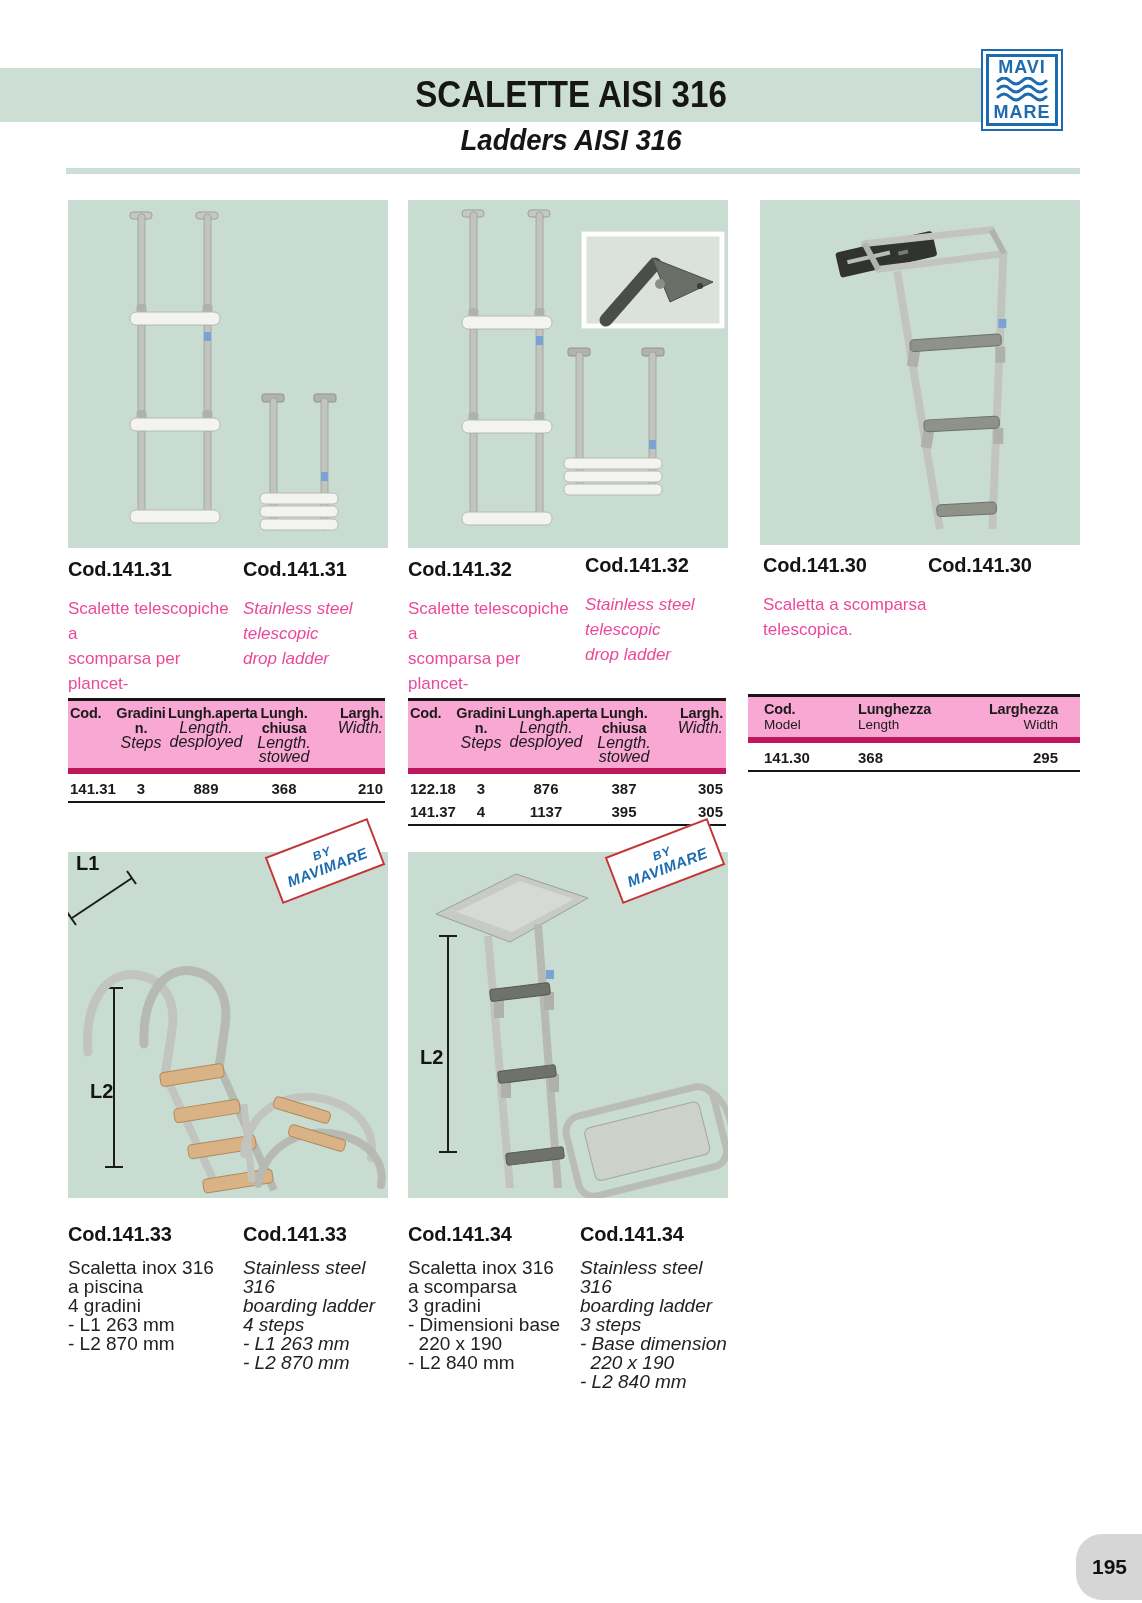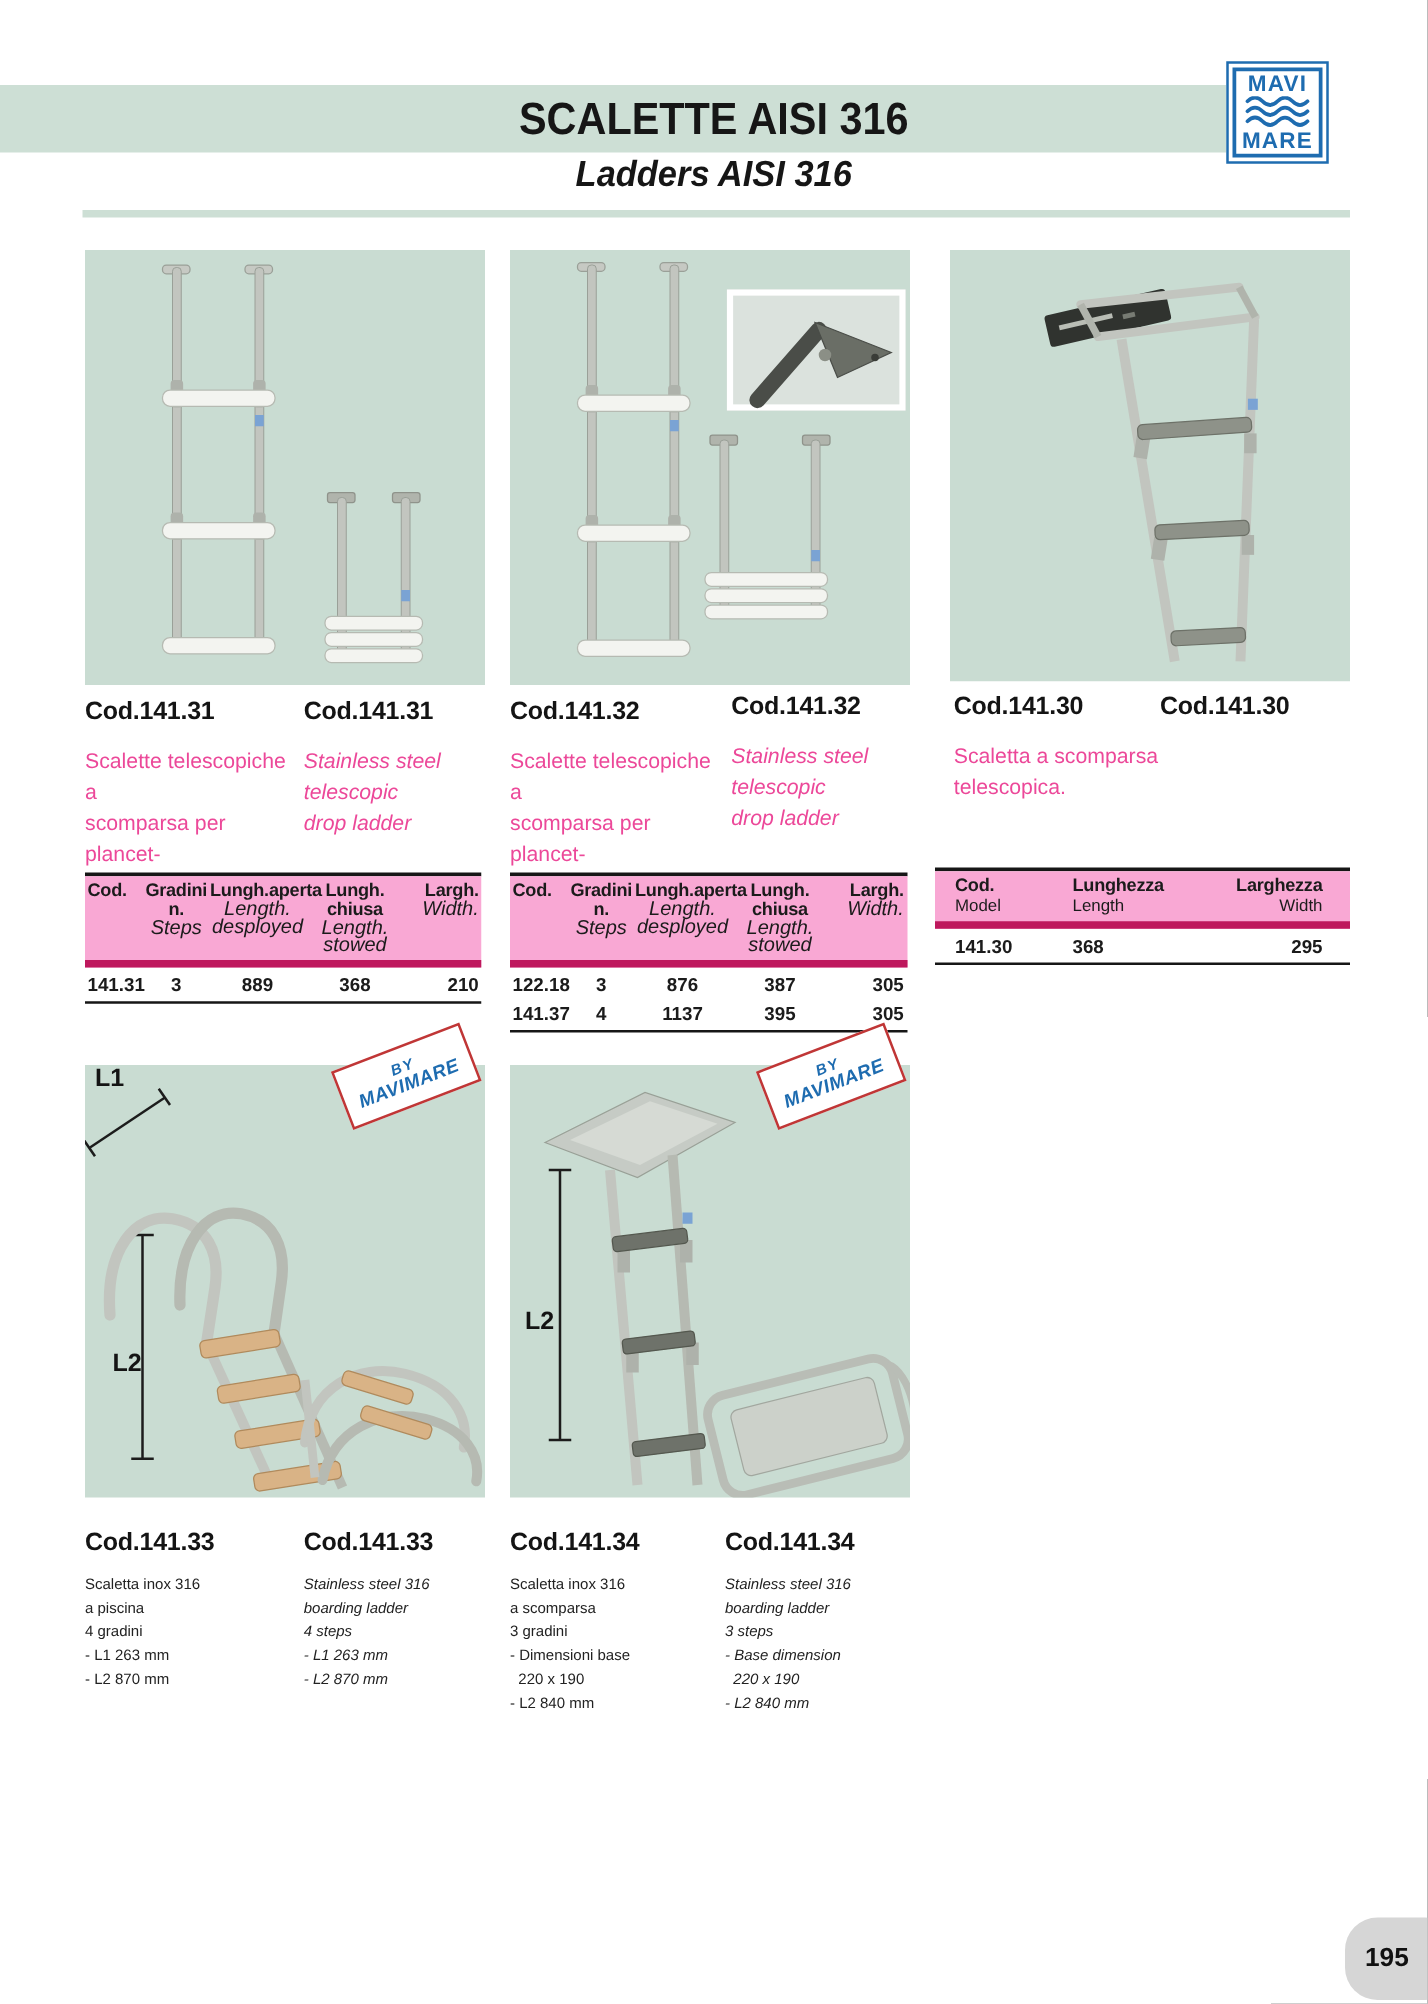--- a/index.html
+++ b/index.html
@@ -17,21 +17,21 @@
   .logo-inner{width:100%;height:100%;border:3px solid #1e6cb0;box-sizing:border-box;
         display:flex;flex-direction:column;align-items:center;justify-content:center;
         color:#1e6cb0;font-weight:700;font-size:18px;letter-spacing:1px;line-height:19px;}
   
   .col,.mcol{position:absolute;width:320px;}
   .photo{position:absolute;left:0;top:0;width:320px;background:#c9dcd2;}
   .photo svg{display:block;width:100%;height:100%;}
   .code{position:absolute;font-size:20px;font-weight:700;color:#141414;letter-spacing:-.2px;}
   .desc{position:absolute;font-size:17px;line-height:25px;color:#ec4899;white-space:pre-wrap;}
   .desc.en{font-style:italic;}
-  .mdesc{position:absolute;font-size:12px;line-height:19px;color:#222;white-space:pre-wrap;}
+  .mdesc{position:absolute;font-size:19px;line-height:19px;color:#222;white-space:pre-wrap;}
   .mdesc.en{font-style:italic;}
   
   .spec{position:absolute;border-top:3px solid #161616;border-bottom:2px solid #161616;box-sizing:border-box;}
   .spec .head{display:grid;background:#f9a8d4;border-bottom:6px solid #be185d;padding:5px 0 4px;}
   .spec .row{display:grid;padding:6px 0 4px;font-weight:700;font-size:15px;}
   .t12 .head,.t12 .row{grid-template-columns:46px 54px 76px 80px 61px;}
   .t3  .head,.t3  .row{grid-template-columns:110px 110px 112px;}
   .th{line-height:15px;}
   .h1{display:block;font-weight:700;font-size:14.5px;letter-spacing:-.2px;}
   .h2{display:block;font-weight:400;font-style:italic;font-size:16px;line-height:14px;}

